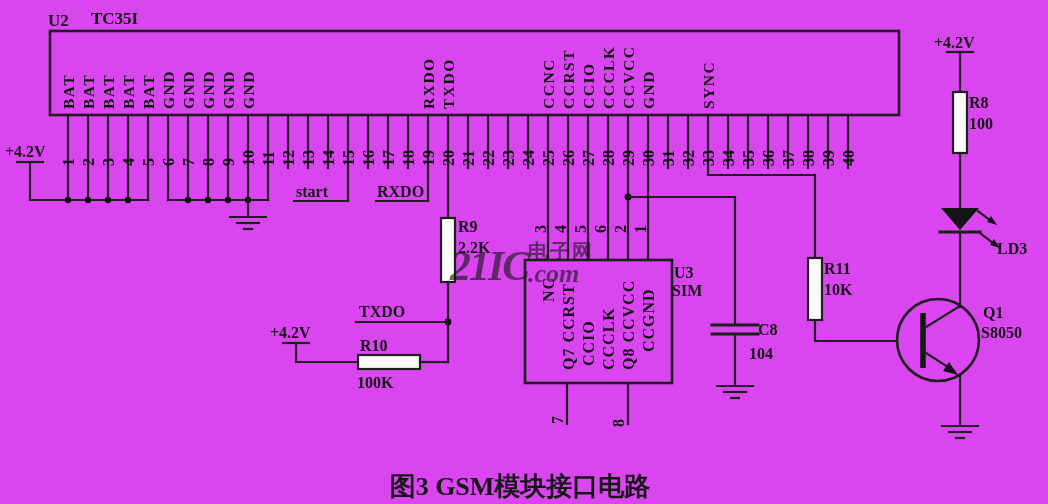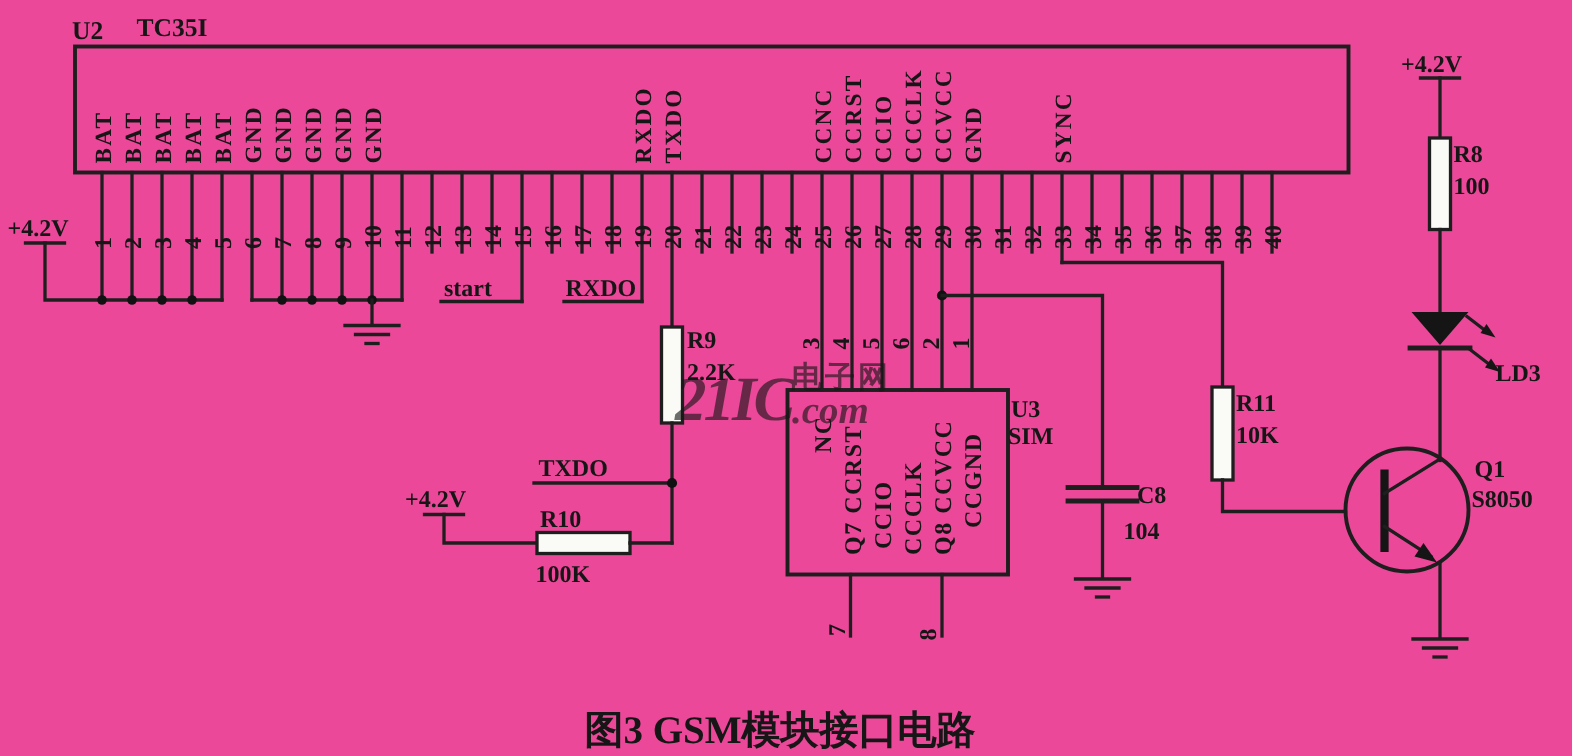--- a/index.html
+++ b/index.html
@@ -1,16 +1,16 @@
 <!DOCTYPE html>
 <html><head>
 <meta charset="utf-8">
 <style>
   html,body{margin:0;padding:0;background:#e9e9e6;}
-  #stage{position:relative;width:1048px;height:504px;background:#ec4899;overflow:hidden;
+  #stage{position:relative;width:1048px;height:504px;background:#d946ef;overflow:hidden;
          font-family:"Liberation Serif",serif;}
   svg{position:absolute;left:0;top:0;}
   text{fill:#161616;font-family:"Liberation Serif",serif;}
   .wire{stroke:#1e1e1e;stroke-width:2.2;fill:none;stroke-linecap:square;stroke-linejoin:miter;}
   .wire-th{stroke:#1e1e1e;stroke-width:3.2;fill:none;stroke-linecap:square;}
   .ic-box{fill:none;stroke:#1e1e1e;stroke-width:2.6;}
   .comp-box{fill:#fafaf6;stroke:#1e1e1e;stroke-width:2.2;}
   .junction{fill:#111;stroke:none;}
   .solid{fill:#151515;stroke:none;}
   .pin-num{font-size:16px;font-weight:bold;}

